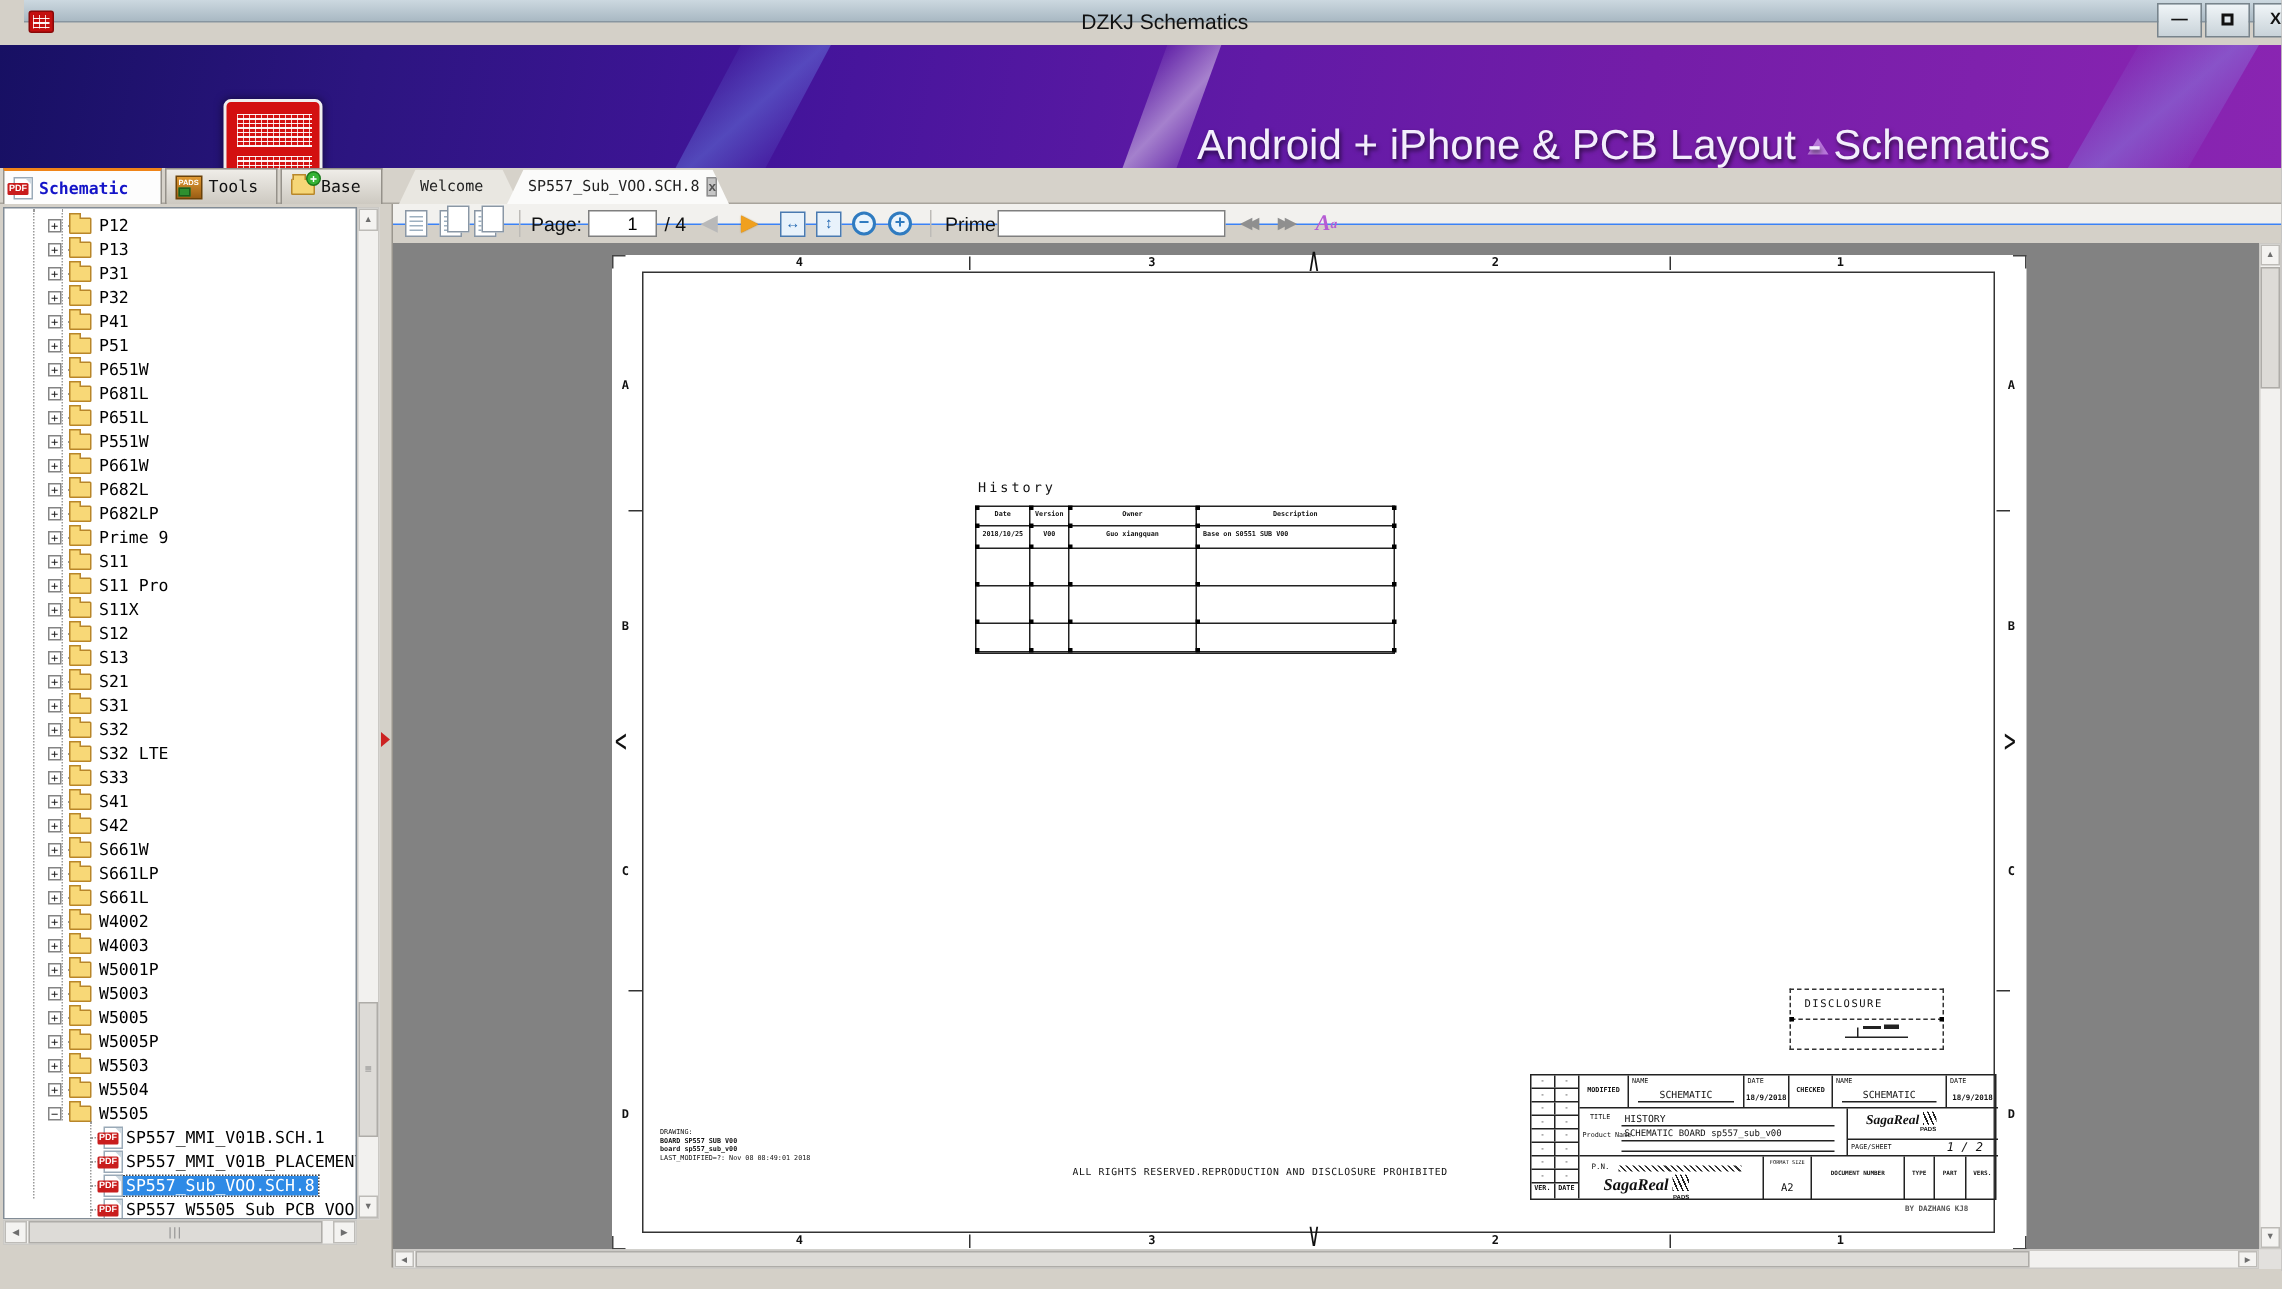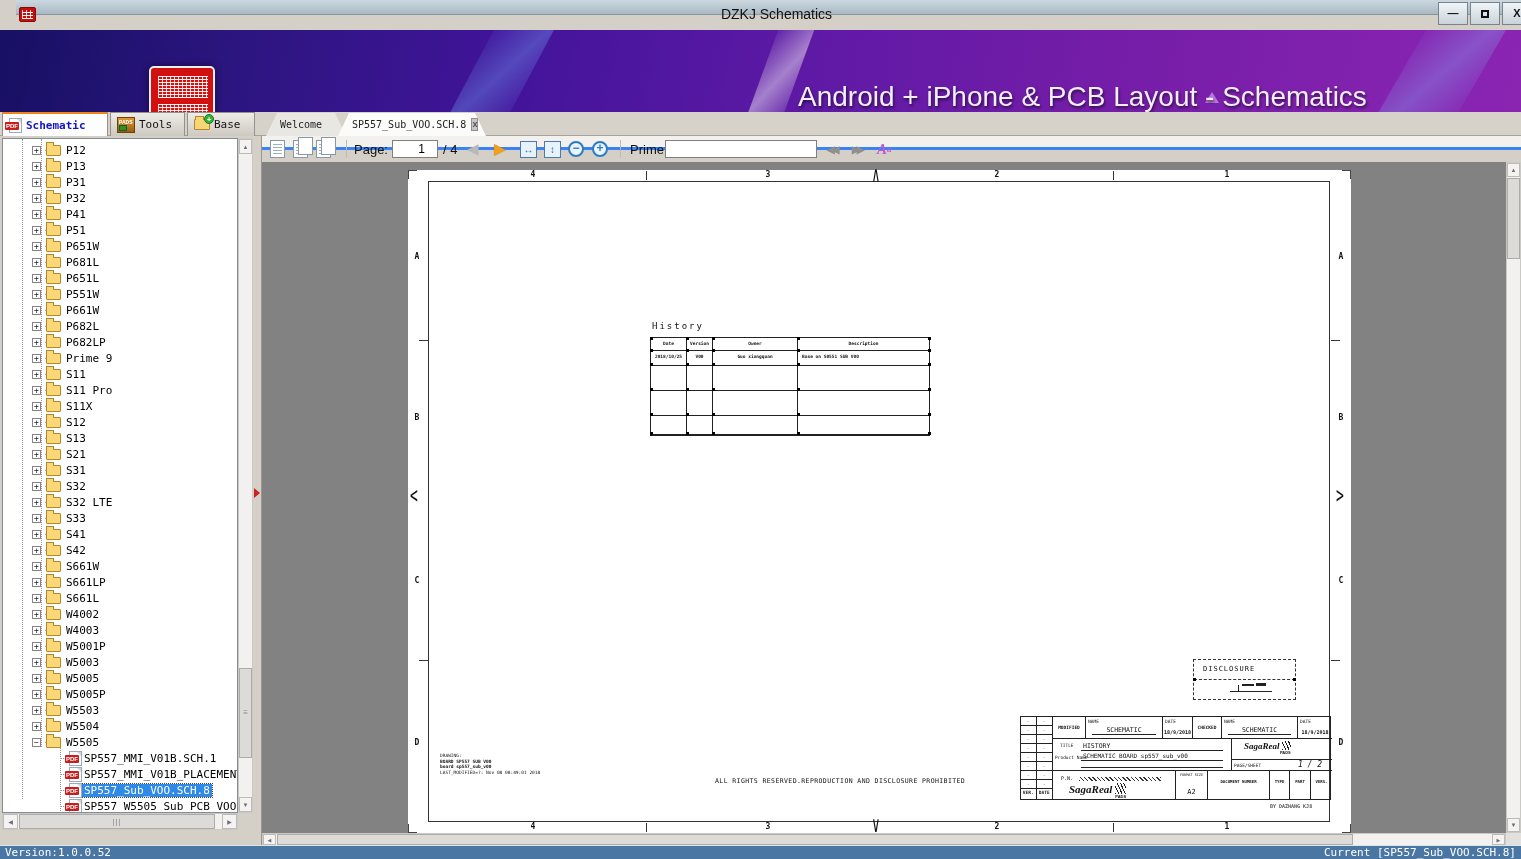--- a/index.html
+++ b/index.html
@@ -63,21 +63,21 @@
 .pdfleaf{margin-left:66px}
 
 .sb{position:absolute;background:#f2f1ef;border:1px solid #cbc9c5}
 .sbbtn{position:absolute;background:#f4f3f1;border:1px solid #bdbbb7;color:#6e6e6e;text-align:center}
 .sbthumb{position:absolute;background:#dddbd7;border:1px solid #aeaca8;color:#8a8a8a;text-align:center}
 .side-vscroll{left:238px;top:2px;width:15px;height:675px}
 .side-hscroll{left:2px;top:677px;width:236px;height:17px}
 .redarrow{position:absolute;left:254px;top:352px;width:0;height:0;border-left:6px solid #c22;border-top:5px solid transparent;border-bottom:5px solid transparent}
 
 
-.toolbar{position:absolute;left:262px;top:136px;width:1259px;height:14px;background:#f2f1ee;border-bottom:3px solid #3b82f6;display:flex;align-items:center}
+.toolbar{position:absolute;left:262px;top:136px;width:1259px;height:14px;background:#f2f1ee;border-bottom:1px solid #3b82f6;display:flex;align-items:center}
 .tb{position:absolute;top:0;height:26px;display:flex;align-items:center}
 .tbpage{position:relative;width:15px;height:18px;background:#fff;border:1px solid #8a97a5;flex:none}
 .tbpage::before{content:"";position:absolute;left:2px;top:3px;width:9px;border-top:1px solid #9db0c0;box-shadow:0 3px 0 #9db0c0,0 6px 0 #9db0c0,0 9px 0 #9db0c0}
 .tbpage.dbl::after{content:"";position:absolute;left:4px;top:-4px;width:13px;height:16px;background:#fff;border:1px solid #8a97a5}
 .tbsep{width:1px;height:18px;background:#bdbbb7;margin:0 4px}
 .tblabel{font-size:13px;color:#111}
 .tbinput{height:18px;border:1px solid #7f7f7f;background:#fff;font:12px "Liberation Sans",sans-serif;padding:0 3px}
 .navtri{font-size:15px;line-height:16px}
 .fitbox{width:17px;height:17px;border:1px solid #4a7ab0;background:#e8f2fb;color:#2a6db5;font-size:10px;font-weight:bold;text-align:center;line-height:15px}
 .zoomc{width:16px;height:16px;border:2px solid #2f7bc0;border-radius:50%;background:#eaf4fc;color:#2f7bc0;font-weight:bold;font-size:12px;line-height:11px;text-align:center}
@@ -762,17 +762,13 @@
     <div class="sbthumb" style="left:0;top:15px;width:13px;height:81px"></div>
     <div class="sbbtn" style="left:0;bottom:0;width:13px;height:14px;font-size:6px;line-height:13px">▼</div>
   </div>
   <div class="sb view-hscroll">
     <div class="sbbtn" style="left:0;top:0;width:13px;height:11px;font-size:5px;line-height:10px">◀</div>
     <div class="sbthumb" style="left:14px;top:0;width:1076px;height:11px"></div>
     <div class="sbbtn" style="right:0;top:0;width:13px;height:11px;font-size:5px;line-height:10px">▶</div>
   </div>
   <div class="corner"></div>
 
-  <div class="statusbar">
-    <span>Version:1.0.0.52</span>
-    <span>Current [SP557_Sub_VOO.SCH.8]</span>
-  </div>
 </div>
 
 </body></html>

